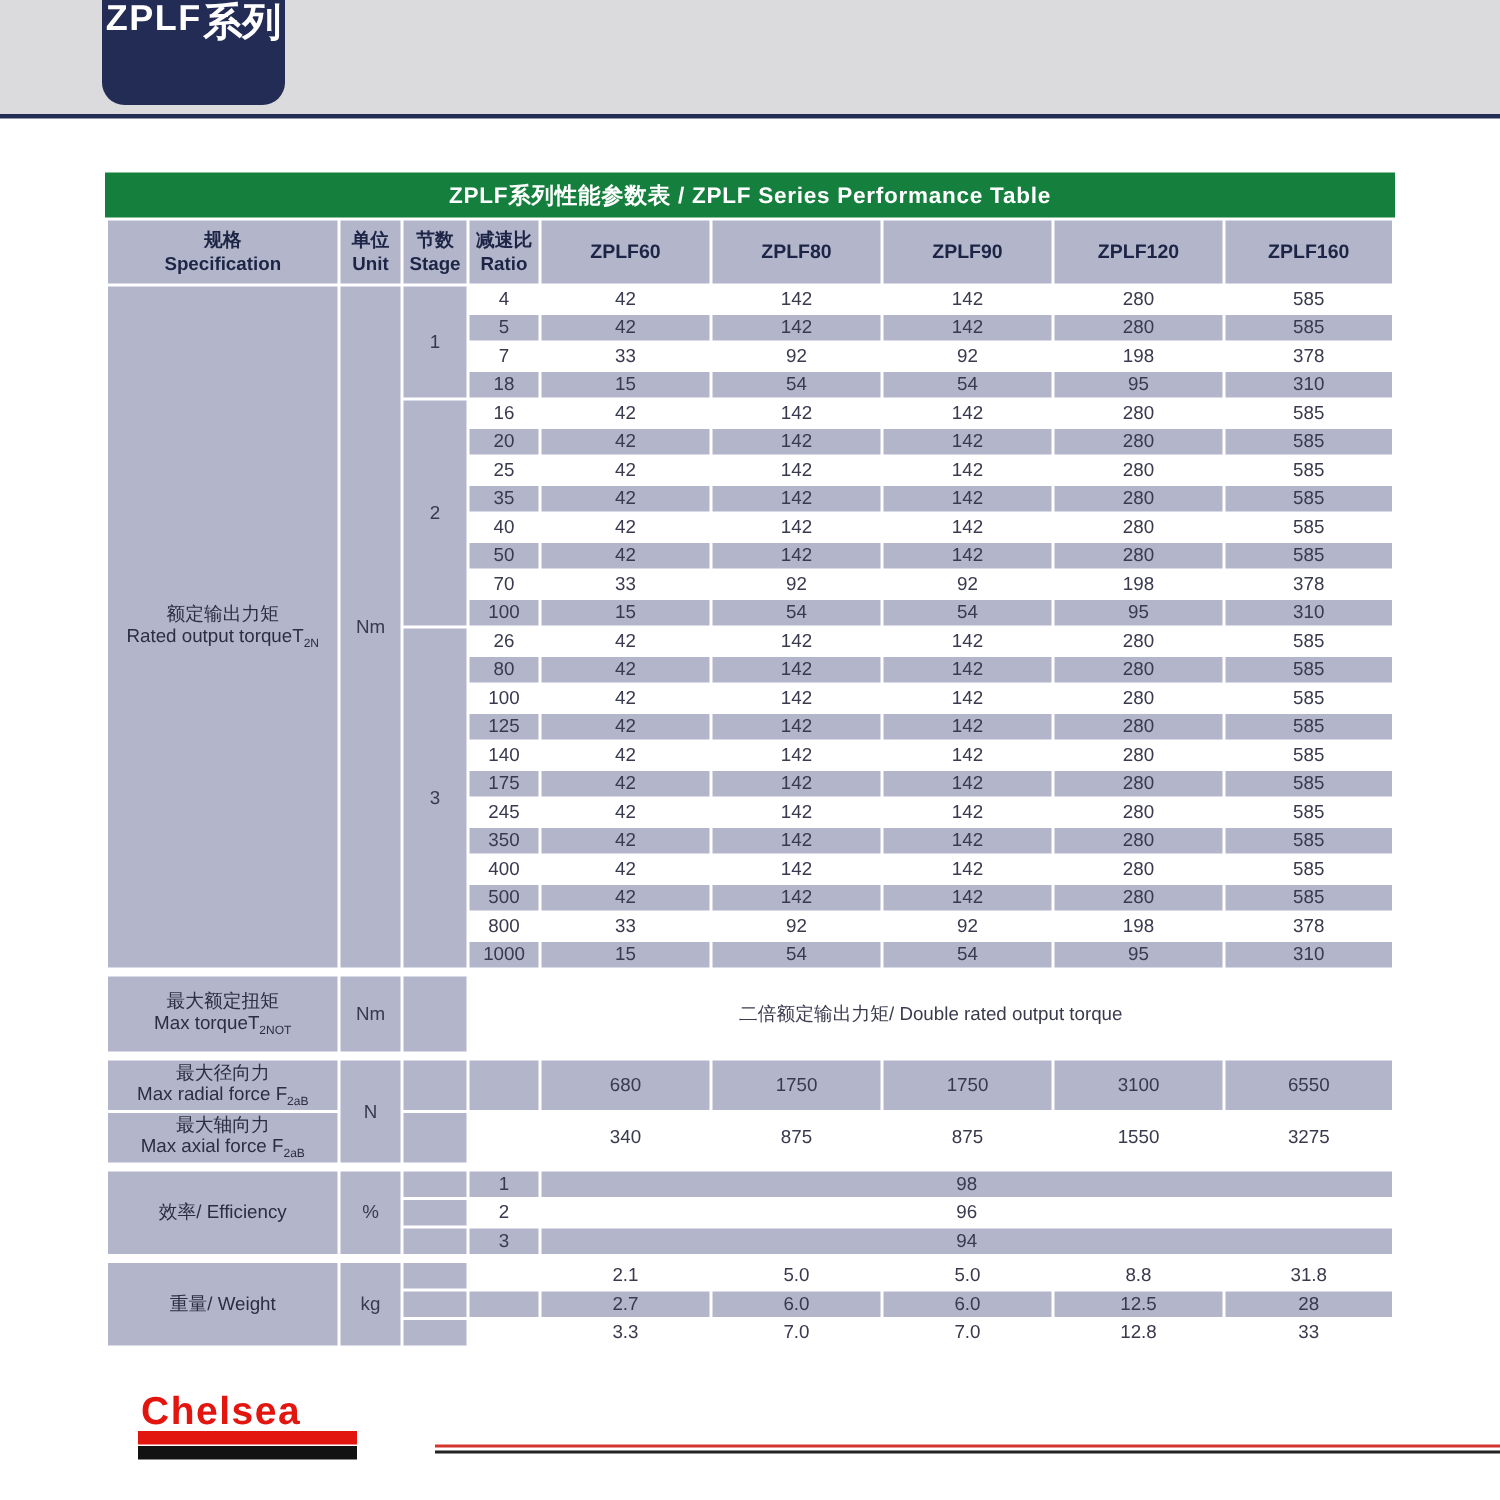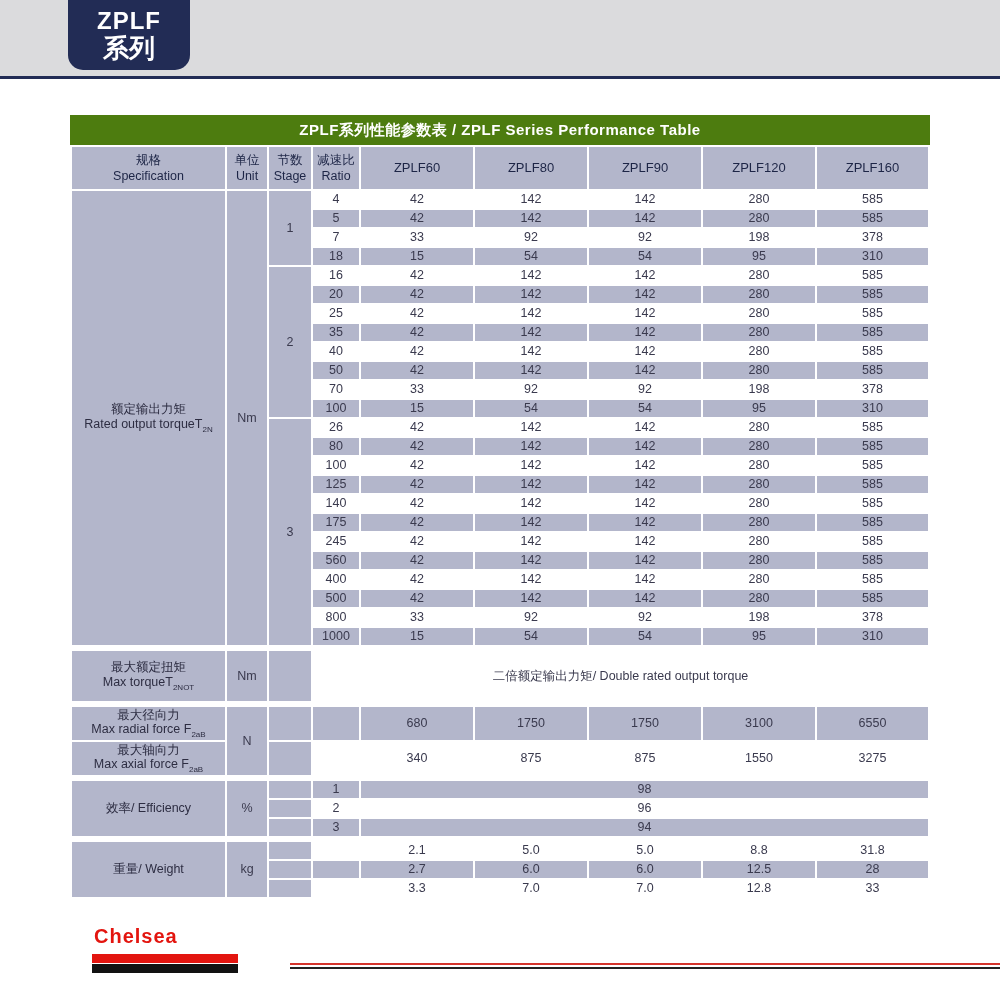--- a/index.html
+++ b/index.html
@@ -6,50 +6,50 @@
   body{
     width:1000px;height:1000px;position:relative;background:#ffffff;
     font-family:"Liberation Sans",sans-serif;overflow:hidden;
   }
   
   .top-band{position:absolute;left:0;top:0;width:1000px;height:76px;background:#dbdbdd;}
   .top-rule{position:absolute;left:0;top:76px;width:1000px;height:3px;background:#222c55;}
   .series-tab{
     position:absolute;left:68px;top:0;width:122px;height:70px;background:#222c55;
     border-radius:0 0 15px 15px;color:#ffffff;text-align:center;font-weight:bold;
-    display:flex;flex-direction:column;justify-content:center;gap:1px;
+    display:flex;flex-direction:row;justify-content:center;gap:1px;
   }
   .series-tab .t1{font-size:24px;letter-spacing:1px;line-height:1.05;}
   .series-tab .t2{font-size:26px;line-height:1.1;}
 
   
   .table-wrap{position:absolute;left:70px;top:115px;width:860px;}
   .tbl-title{
-    height:30px;background:#4d7c0f;color:#ffffff;font-weight:bold;font-size:15px;
+    height:30px;background:#15803d;color:#ffffff;font-weight:bold;font-size:15px;
     display:flex;align-items:center;justify-content:center;letter-spacing:0.5px;
   }
   table{border-collapse:separate;border-spacing:2px;table-layout:fixed;width:860px;}
   td{
     padding:0;text-align:center;vertical-align:middle;font-size:12.5px;color:#3a3a4e;
     height:17px;line-height:1.15;overflow:hidden;
   }
   .sh{background:#b3b6cb;}
   .wh{background:#ffffff;}
-  tr.hdr td{height:42px;font-weight:normal;color:#1d2546;font-size:13px;line-height:1.3;}
+  tr.hdr td{height:42px;font-weight:bold;color:#1d2546;font-size:13px;line-height:1.3;}
   .spec{color:#2d2d42;}
   .spec .l1{font-size:12.5px;}
   .spec .l2{font-size:12.5px;}
   sub{font-size:8px;}
   tr.rB td{height:50px;}
   tr.rF td{height:33px;}
   tr.sp td{height:2px;background:transparent;}
 
   
   .logo-text{
-    position:absolute;left:94px;top:925px;color:#e3150f;font-size:20px;font-weight:bold;
+    position:absolute;left:94px;top:925px;color:#e3150f;font-size:26px;font-weight:bold;
     letter-spacing:1px;
   }
   .bar-red{position:absolute;left:92px;top:954px;width:146px;height:9px;background:#e3150f;}
   .bar-black{position:absolute;left:92px;top:964px;width:146px;height:9px;background:#121212;}
   .line-red{position:absolute;left:290px;top:963px;width:710px;height:2px;background:#d5342c;}
   .line-black{position:absolute;left:290px;top:967px;width:710px;height:2px;background:#222222;}
 </style>
 </head>
 <body>
 
@@ -252,21 +252,21 @@
         </tr>
         <tr>
           <td class="wh">245</td>
           <td class="wh">42</td>
           <td class="wh">142</td>
           <td class="wh">142</td>
           <td class="wh">280</td>
           <td class="wh">585</td>
         </tr>
         <tr>
-          <td class="sh">560</td>
+          <td class="sh">350</td>
           <td class="sh">42</td>
           <td class="sh">142</td>
           <td class="sh">142</td>
           <td class="sh">280</td>
           <td class="sh">585</td>
         </tr>
         <tr>
           <td class="wh">400</td>
           <td class="wh">42</td>
           <td class="wh">142</td>

